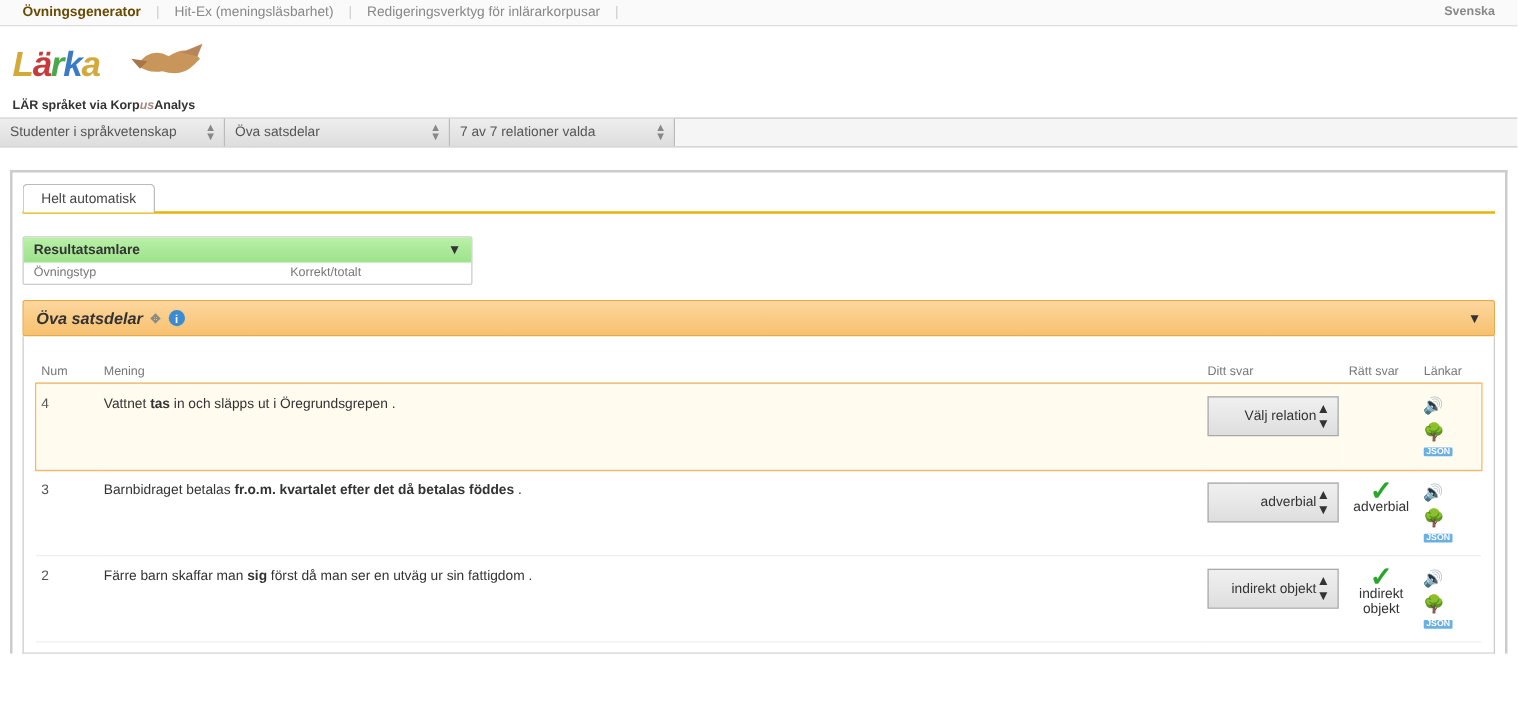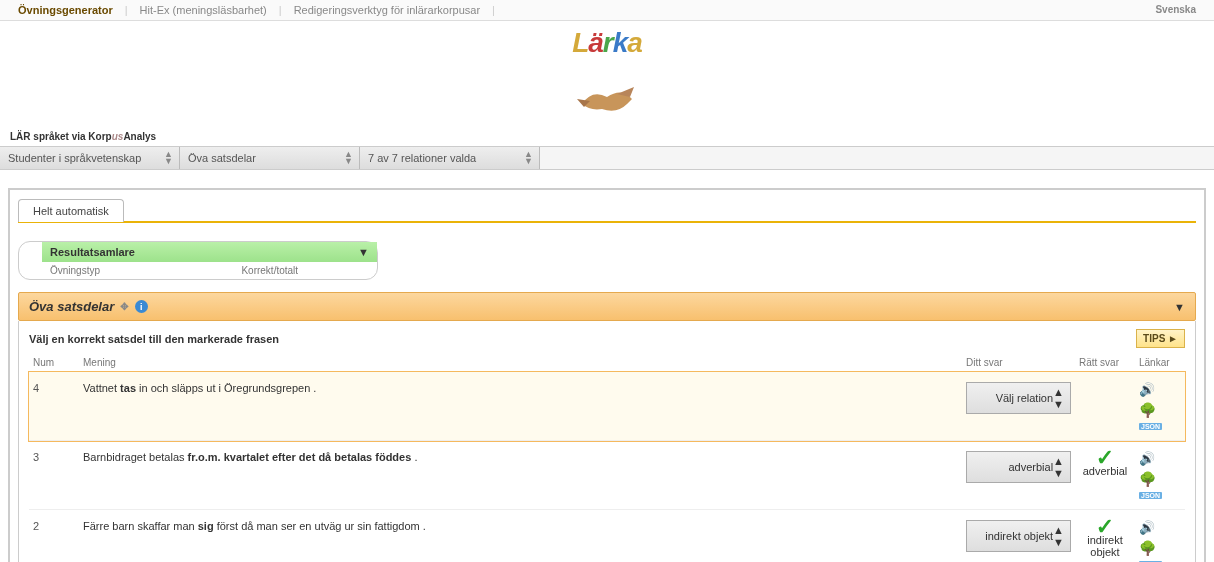--- a/index.html
+++ b/index.html
@@ -3,52 +3,52 @@
 <meta charset="utf-8">
 <style>
   * { box-sizing: border-box; margin: 0; padding: 0; }
   body { font-family: Verdana, Arial, sans-serif; font-size: 11px; background: #fff; color: #333; }
   .top-nav { background: #fafafa; border-bottom: 1px solid #ddd; padding: 4px 10px; display: flex; justify-content: space-between; }
   .top-nav-left { display: flex; gap: 4px; align-items: center; }
   .top-nav-left span.link { color: #888; cursor: pointer; padding: 0 8px; }
   .top-nav-left span.link.active { color: #6a4a00; font-weight: bold; }
   .top-nav-left span.sep { color: #ccc; }
   .lang { color: #888; font-size: 10px; padding-right: 8px; font-weight: bold;}
-  .logo-area { padding: 6px 10px 2px 10px; display: flex; align-items: center; gap: 20px; flex-direction: column; }
+  .logo-area { padding: 6px 10px 2px 10px; display: flex; align-items: center; gap: 20px; }
   .logo-text { font-size: 28px; font-style: italic; font-weight: bold; letter-spacing: -1px; }
   .logo-text .l1 { color: #d4a93a; }
   .logo-text .l2 { color: #c73a3a; }
   .logo-text .l3 { color: #4aa74a; }
   .logo-text .l4 { color: #3a7ac7; }
   .logo-text .l5 { color: #d4a93a; }
   .tagline { font-size: 10px; color: #333; padding: 0 10px 4px 10px; font-weight: bold;}
   .tagline .u { color: #a88; font-style: italic; }
   .selector-bar { display: flex; border-top: 1px solid #ccc; border-bottom: 1px solid #ccc; background: #f5f5f5; }
   .selector { background: linear-gradient(#eee,#ddd); border-right: 1px solid #bbb; padding: 4px 8px; font-size: 11px; color: #555; display: flex; align-items: center; justify-content: space-between; min-width: 180px; cursor: pointer; }
   .selector .updown { color: #888; font-size: 9px; line-height: 7px; letter-spacing: -2px;}
   .content-wrap { margin: 18px 8px 0 8px; border: 2px solid #ccc; border-bottom: none; padding: 8px 8px 0 8px; }
   .tab-strip { display: flex; border-bottom: 2px solid #eab308; }
   .tab { background: linear-gradient(#f8f8f8,#e4e4e4); border: 1px solid #bbb; border-bottom: none; border-radius: 4px 4px 0 0; padding: 5px 14px; font-size: 11px; color: #444; cursor: pointer; position: relative; top: 1px; background:#fff;}
-  .results-box { margin: 18px 0 12px 0; width: 360px; border: 1px solid #ccc; border-radius: 12px; padding-left: 23px; }
+  .results-box { margin: 18px 0 12px 0; width: 360px; border: 1px solid #ccc; border-radius: 2px; }
   .results-head { background: linear-gradient(#b9f0a8,#9de28b); padding: 4px 8px; font-weight: bold; font-size: 11px; display: flex; justify-content: space-between; align-items: center; cursor: pointer; }
   .results-cols { display: flex; font-size: 10px; color: #777; padding: 3px 8px; }
   .results-cols div:first-child { flex: 1.5; }
   .results-cols div:last-child { flex: 1; }
   .results-row { display: flex; font-size: 11px; padding: 3px 8px 5px 8px; }
   .results-row div:first-child { flex: 1.5; }
   .results-row div:last-child { flex: 1; }
   .exercise-header { background: linear-gradient(#fcd79e,#f8c06e); border: 1px solid #e5a94e; border-radius: 2px; padding: 6px 10px; display: flex; justify-content: space-between; align-items: center; margin-top: 8px; }
   .exercise-header .title { font-weight: bold; font-style: italic; font-size: 13px; color: #333; display: flex; align-items: center; gap: 6px;}
   .info-icon { display:inline-flex; width:13px; height:13px; border-radius:50%; background:#3a8ad4; color:#fff; font-size:9px; font-weight:bold; font-style:normal; align-items:center; justify-content:center;}
   .move-icon { color:#888; font-size:10px; font-style:normal;}
   .exercise-body { border: 1px solid #ccc; border-top: none; padding: 8px 10px; }
   .instruction-row { display:flex; justify-content:space-between; align-items:center; margin-bottom: 6px;}
   .instruction { font-weight: bold; font-size: 11px; }
   .tips-btn { background: linear-gradient(#fff3c8,#ffe38a); border:1px solid #dab24a; font-size:10px; font-weight:bold; padding:3px 6px; cursor:pointer; color:#5a4a1a;}
-  table.ex { width: 100%; border-collapse: collapse; font-size: 11px; }
+  table.ex { width: 100%; border-collapse: collapse; font-size: 11px; margin-top: 12px; }
   table.ex th { text-align: left; font-size: 10px; color: #777; font-weight: normal; padding: 3px 4px; border-bottom: 1px solid #ddd; }
   table.ex td { padding: 10px 4px; vertical-align: top; border-bottom: 1px solid #eee; }
   tr.highlight td { background: #fffbee; }
   tr.highlight { outline: 1px solid #f5b95e; }
   .col-num { width: 50px; color:#555;}
   .col-sentence { }
   .col-answer { width: 110px; }
   .col-correct { width: 60px; text-align:center; font-size:11px; color:#333;}
   .col-links { width: 50px; }
   .answer-select { background: linear-gradient(#f0f0f0,#dedede); border:1px solid #aaa; padding: 3px 6px; font-size:11px; display:flex; justify-content:flex-end; align-items:center; cursor:pointer; width: 105px;}
@@ -124,24 +124,20 @@
   <div class="exercise-header">
     <div class="title">
       <span>Öva satsdelar</span>
       <span class="move-icon">✥</span>
       <span class="info-icon">i</span>
     </div>
     <span>▼</span>
   </div>
 
   <div class="exercise-body">
-    <div class="instruction-row">
-      <div class="instruction">Välj en korrekt satsdel till den markerade frasen</div>
-      <div class="tips-btn">TIPS ►</div>
-    </div>
     <table class="ex">
       <thead>
         <tr>
           <th class="col-num">Num</th>
           <th class="col-sentence">Mening</th>
           <th class="col-answer">Ditt svar</th>
           <th class="col-correct">Rätt svar</th>
           <th class="col-links">Länkar</th>
         </tr>
       </thead>

